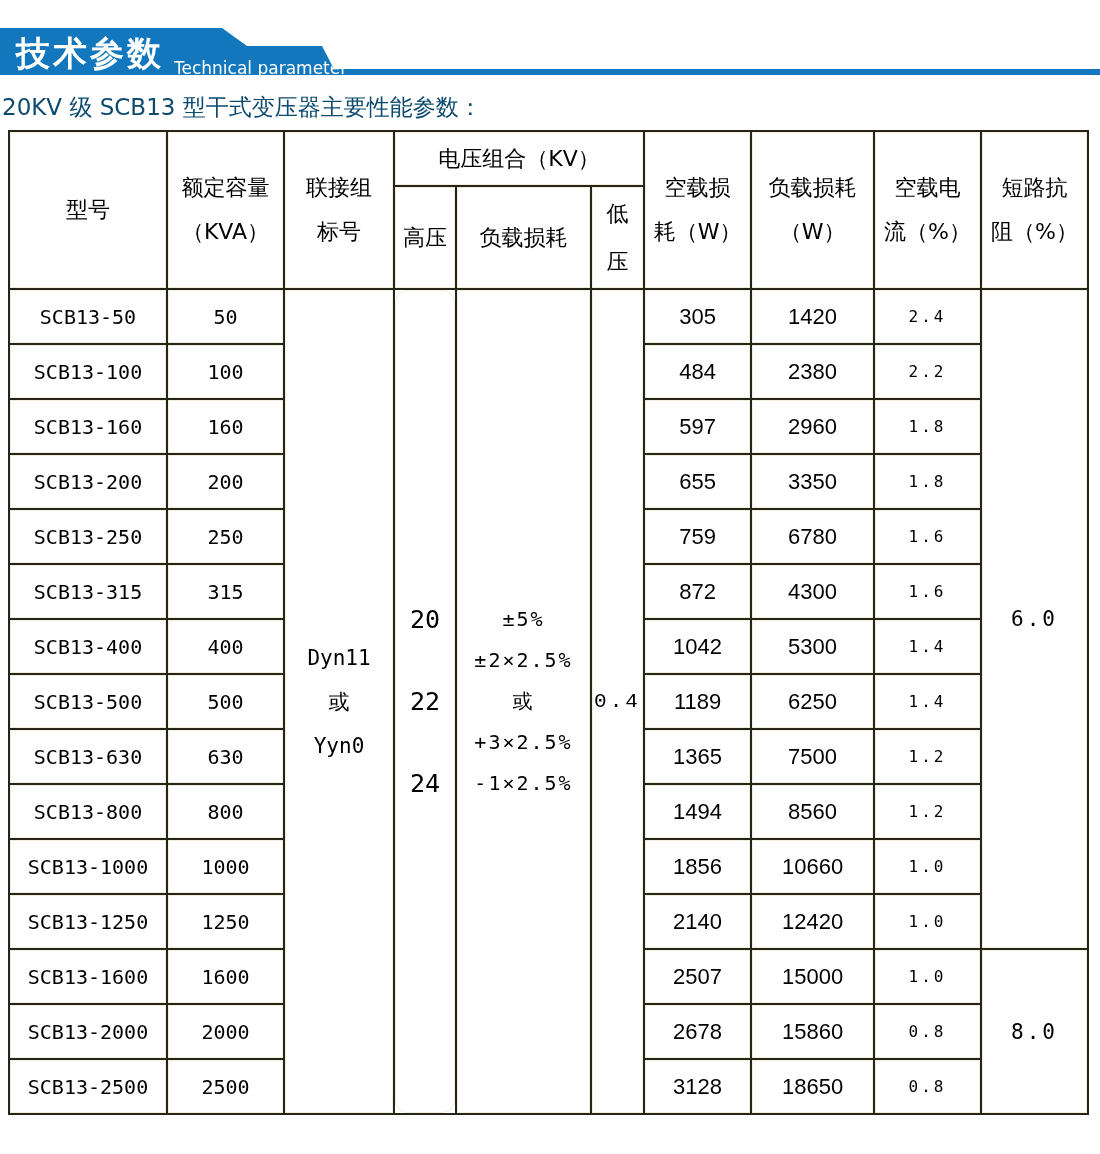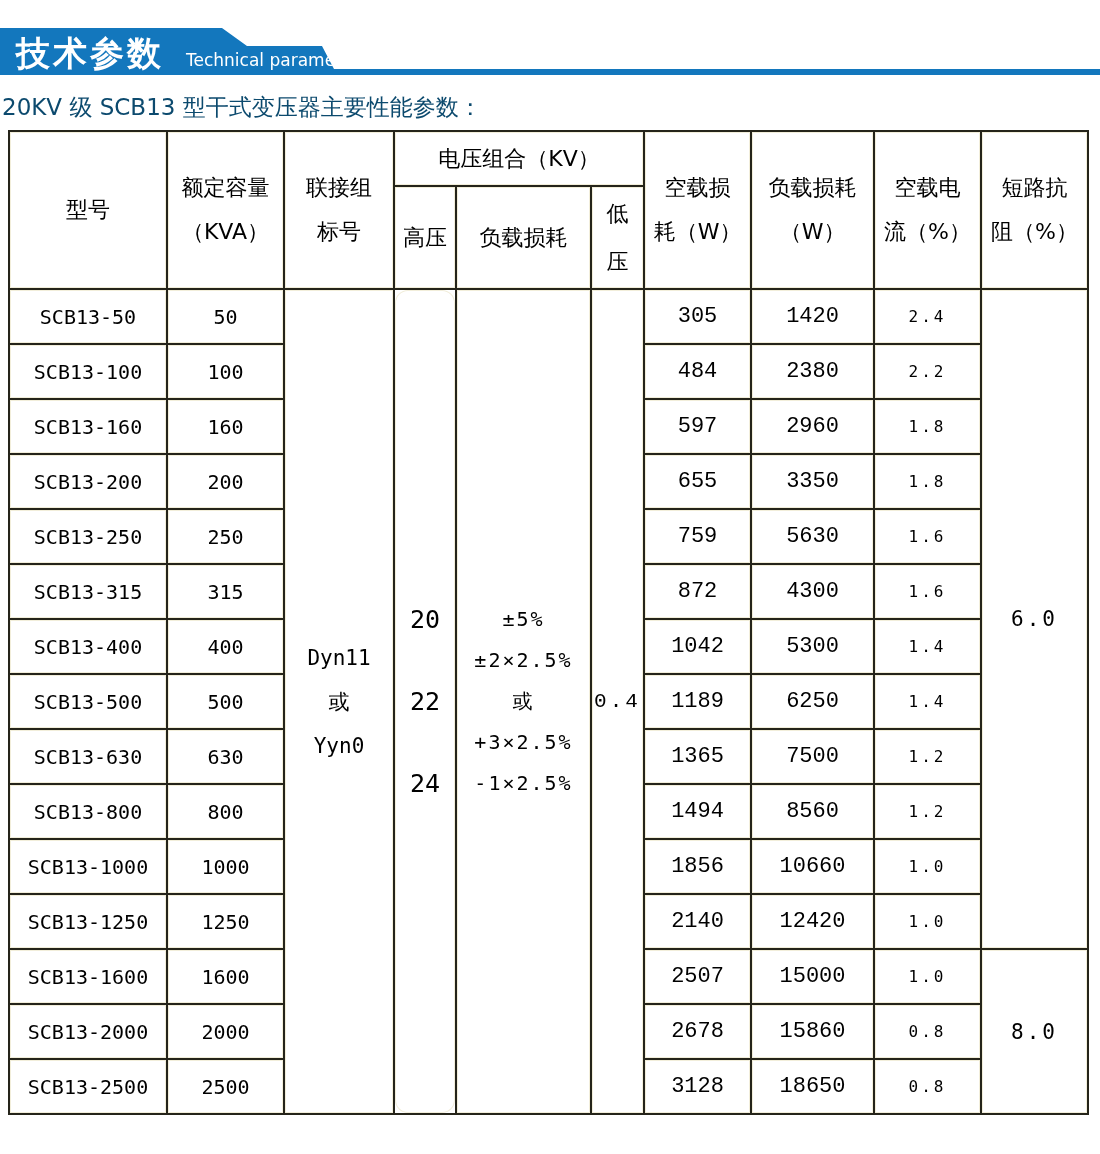--- a/index.html
+++ b/index.html
@@ -20,24 +20,23 @@
     background: #1377bd;
     clip-path: polygon(0px 28px, 222px 28px, 247px 46px, 322px 46px,
                        334px 69px, 1100px 69px, 1100px 75px, 0px 75px);
   }
   .banner-cn {
     position: absolute; left: 16px; top: 34px;
     font-size: 34px; font-weight: bold; color: #ffffff;
     letter-spacing: 3px; line-height: 38px; white-space: nowrap;
   }
   .banner-en {
-    position: absolute; left: 174px; top: 50px;
+    position: absolute; left: 174px; top: 58px;
     font-size: 17px; color: #ffffff; line-height: 20px; white-space: nowrap;
     font-family: "DejaVu Sans", sans-serif;
-    margin-left: 12px;
   }
 
   
   .page-title {
     margin: 12px 0 8px 2px;
     font-size: 23px; line-height: 30px; color: #0c4a6e;
     font-family: "DejaVu Sans", sans-serif;
     white-space: nowrap;
   }
 
@@ -62,21 +61,21 @@
   tr.h2 { height: 103px; }
   tr.datarow { height: 55px; }
 
   .cjk { font-family: "DejaVu Sans", sans-serif; font-size: 22px; margin-left: 44px; }
 
   th .hline { line-height: 44px; font-size: 22px; }
   th .hline2 { line-height: 48px; font-size: 22px; }
 
   td.model { font-family: "DejaVu Sans Mono", monospace; font-size: 20px; }
   td.cap   { font-family: "DejaVu Sans Mono", monospace; font-size: 20px; }
-  td.loss  { font-family: Liberation Mono, monospace; font-size: 22px; }
+  td.loss  { font-family: Liberation Sans, sans-serif; font-size: 22px; }
   td.cur   { font-family: "DejaVu Sans Mono", monospace; font-size: 16px;
              letter-spacing: 3px; padding-top: 9px; }
 
   td.conn  { font-family: "DejaVu Sans Mono", monospace; font-size: 21px; }
   td.conn .line { line-height: 44px; }
   td.hv    { font-family: "DejaVu Sans Mono", monospace; font-size: 25px; border-radius: 13px; }
   td.hv .line { line-height: 82px; }
   td.tap   { font-family: "DejaVu Sans Mono", monospace; font-size: 20px;
              letter-spacing: 2px; }
   td.tap .line { line-height: 41px; }
@@ -194,21 +193,21 @@
         <td class="model">SCB13-200</td>
         <td class="cap">200</td>
         <td class="loss">655</td>
         <td class="loss">3350</td>
         <td class="cur">1.8</td>
       </tr>
       <tr class="datarow">
         <td class="model">SCB13-250</td>
         <td class="cap">250</td>
         <td class="loss">759</td>
-        <td class="loss">5630</td>
+        <td class="loss">6780</td>
         <td class="cur">1.6</td>
       </tr>
       <tr class="datarow">
         <td class="model">SCB13-315</td>
         <td class="cap">315</td>
         <td class="loss">872</td>
         <td class="loss">4300</td>
         <td class="cur">1.6</td>
       </tr>
       <tr class="datarow">

